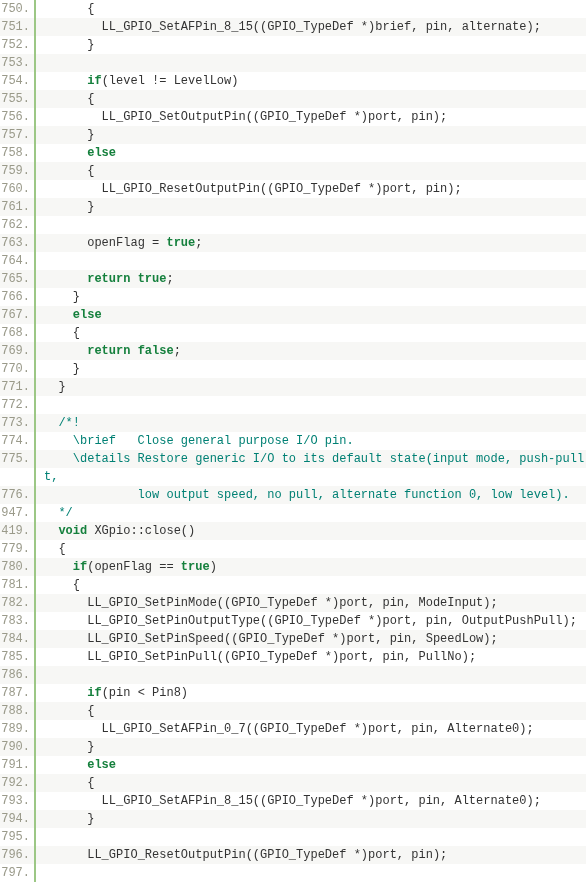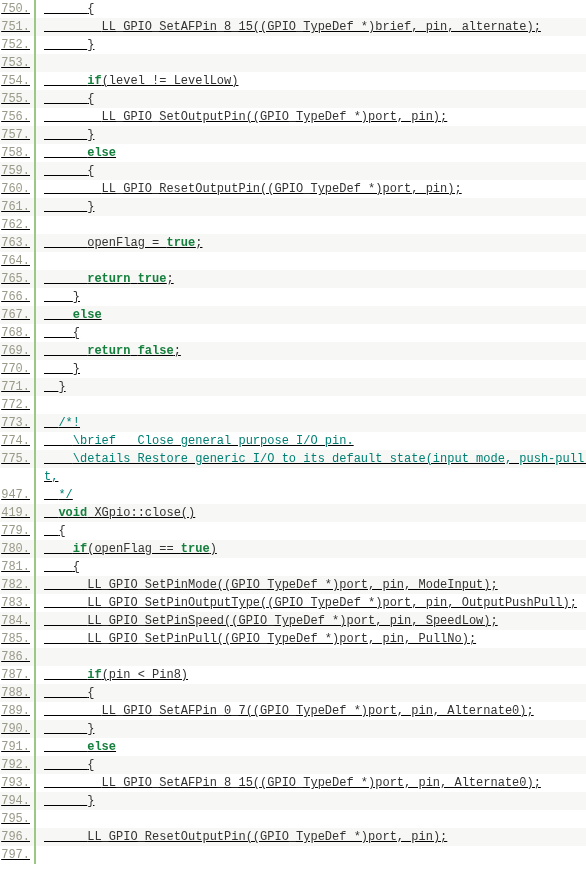--- a/index.html
+++ b/index.html
@@ -3,21 +3,21 @@
 <meta charset="utf-8">
 <style>
 * { margin: 0; padding: 0; box-sizing: border-box; }
 body {
   font-family: Consolas, "Courier New", monospace;
   font-size: 12px;
   line-height: 18px;
   background: #fff;
   width: 586px;
 }
-.code-container { display: flex; flex-direction: column; text-decoration: underline; }
+.code-container { display: flex; flex-direction: column; }
 .line {
   display: flex;
   min-height: 18px;
 }
 .line.odd { background: #f7f7f5; }
 .line.even { background: #ffffff; }
 .gutter {
   flex: 0 0 36px;
   text-align: right;
   padding-right: 4px;
@@ -140,20 +140,24 @@
       <div class="code">    <span><span class="cmt">\brief   Close general purpose I/O pin.</span></span></div>
     </div>
     <div class="line odd">
       <div class="gutter">775.</div>
       <div class="code">    <span><span class="cmt">\details Restore generic I/O to its default state(input mode, push-pull outpu</span></span></div>
     </div>
     <div class="line even">
       <div class="gutter"></div>
       <div class="code"><span><span class="cmt">t,</span></span></div>
     </div>
+    <div class="line odd">
+      <div class="gutter">776.</div>
+      <div class="code">            <span><span class="cmt"> low output speed, no pull, alternate function 0, low level).</span></span></div>
+    </div>
     <div class="line even">
       <div class="gutter">947.</div>
       <div class="code">  <span><span class="cmt">*/</span></span></div>
     </div>
     <div class="line odd">
       <div class="gutter">419.</div>
       <div class="code">  <span><span class="kw">void</span><span> XGpio::close()</span></span></div>
     </div>
     <div class="line even">
       <div class="gutter">779.</div>

